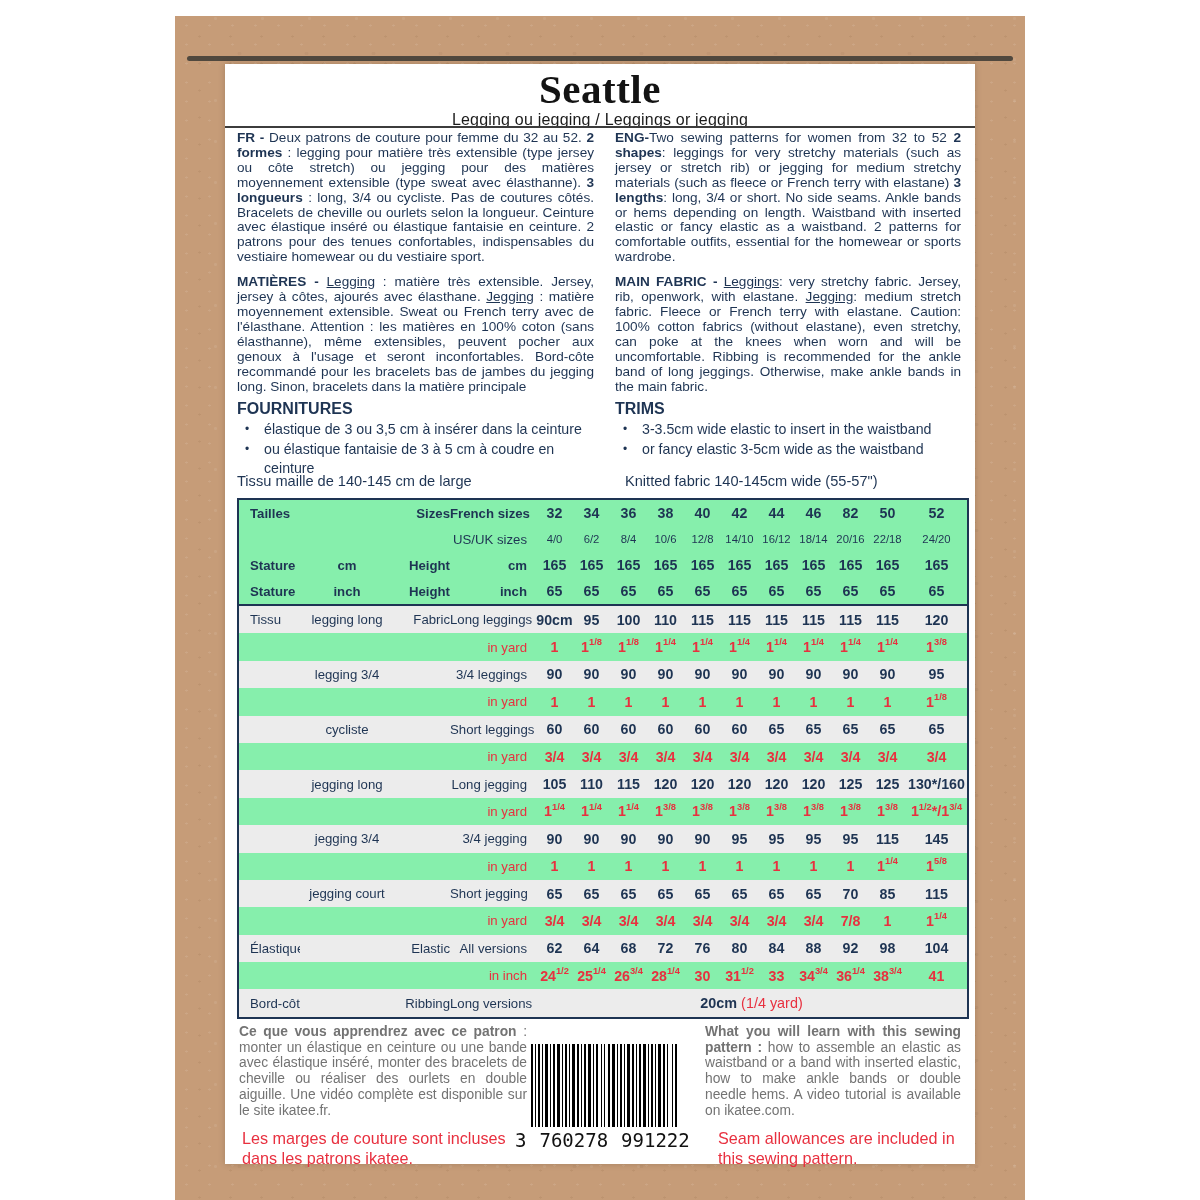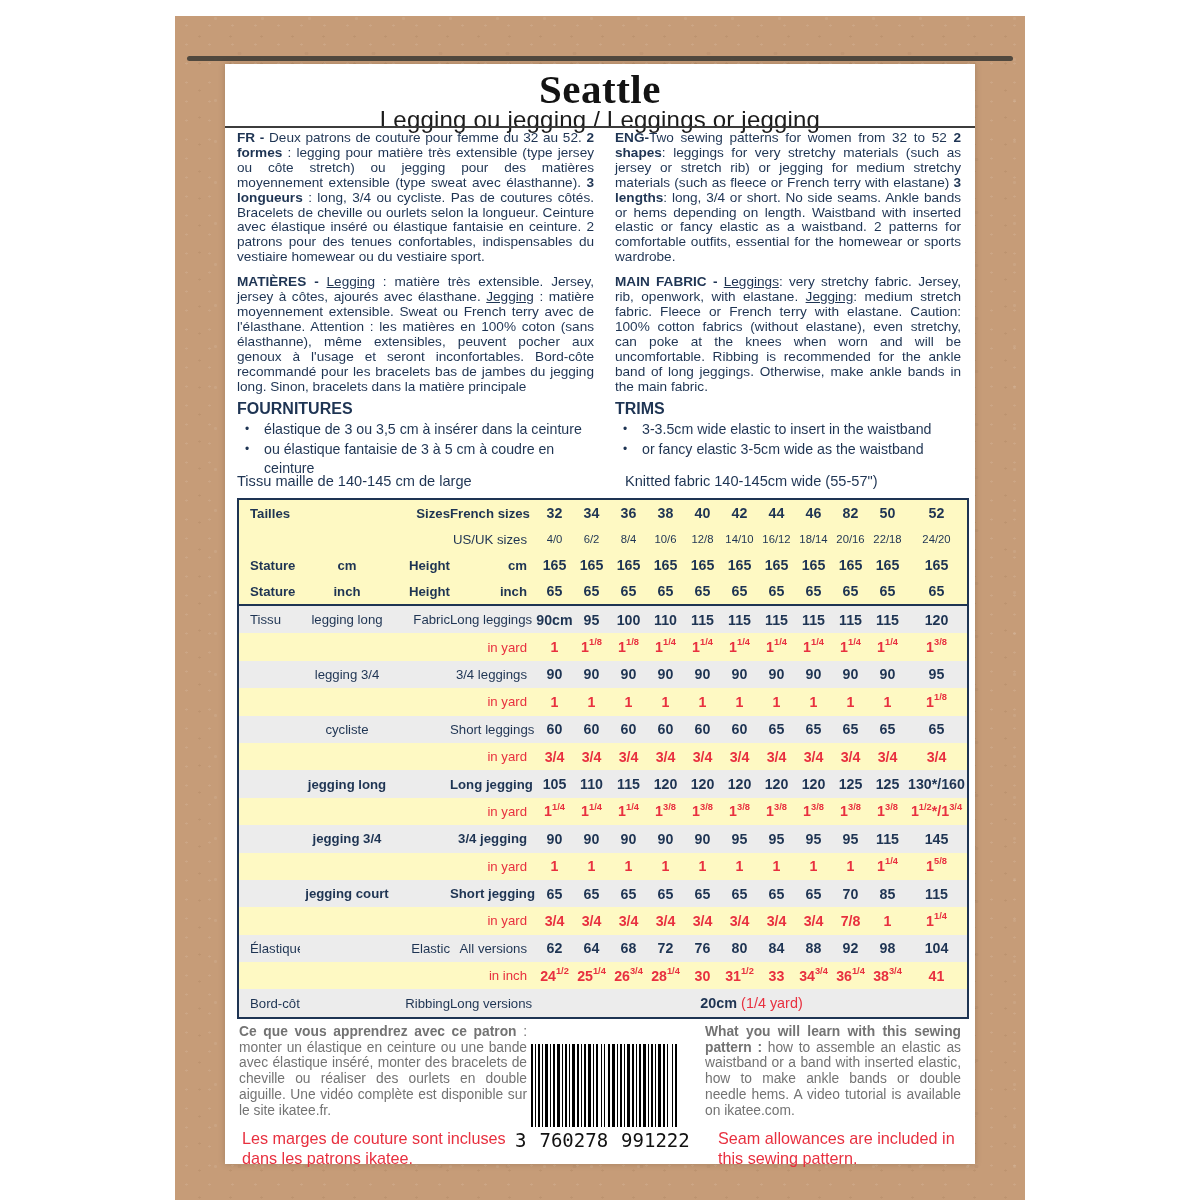--- a/index.html
+++ b/index.html
@@ -12,49 +12,49 @@
       radial-gradient(rgba(255,255,255,.08) 1.3px, transparent 2px),
       radial-gradient(rgba(110,74,42,.07) 1.6px, transparent 2.4px);
     background-size:23px 19px, 31px 27px, 47px 41px, 67px 53px;
     background-position:0 0, 9px 7px, 17px 23px, 31px 11px;}
   .fold{position:absolute;left:12px;right:12px;top:40px;height:5px;background:#45413a;border-radius:3px;opacity:.92}
   .bshade{position:absolute;left:0;right:0;bottom:0;height:9px;background:linear-gradient(rgba(0,0,0,0),rgba(62,50,38,.45))}
   .panel{position:absolute;left:50px;top:48px;width:750px;height:1100px;background:#ffffff;
          box-shadow:0 0 6px rgba(80,60,40,.28);color:#1e3453}
   h1{margin:4px 0 0;font-family:"Liberation Serif",serif;font-weight:700;font-size:41px;line-height:42px;
      text-align:center;color:#131313;letter-spacing:.5px}
-  .subtitle{text-align:center;font-size:24px;line-height:20px;margin-top:0;color:#1b1b1b;letter-spacing:.2px}
+  .subtitle{text-align:center;font-size:16px;line-height:20px;margin-top:0;color:#1b1b1b;letter-spacing:.2px}
   .rule{position:absolute;top:62px;left:0;width:100%;height:1.6px;background:#3c3c3c}
   .cols{position:absolute;top:67px;left:12px;display:flex;gap:21px}
   .col-fr{width:357px}.col-en{width:346px}
   .para{font-size:13.6px;line-height:14.9px;text-align:justify;margin:0 0 10px;color:#1e3453}
   .b{font-weight:700}.u{text-decoration:underline}
   .supplies{position:absolute;top:336px;left:12px;display:flex;gap:21px}
   .sec{margin:0}
   .sec-title{font-size:16px;font-weight:700;margin:0 0 2px}
   .sec ul{list-style:none;margin:0;padding:0}
   .sec li{font-size:14.2px;line-height:19.5px;position:relative;padding-left:27px}
   .sec li::before{content:"\2022";position:absolute;left:8px;top:0;font-size:12px}
   .fabricline{position:absolute;top:409px;left:12px;width:726px;font-size:14.6px}
   .fw-en{position:absolute;left:388px;top:0}
   
   table{position:absolute;top:434px;left:12px;width:730px;border-collapse:collapse;table-layout:fixed;
-        border:2.2px solid #1e3453;background:#fef9c3}
+        border:2.2px solid #1e3453;background:#86efac}
   thead{border-bottom:2.2px solid #1e3453}
   td{padding:0;font-size:13.2px;color:#1e3453;white-space:nowrap;overflow:hidden}
   thead td{height:26px}
   tbody td{height:27.4px}
   tr.shade td{background:#ececec}
   .c-fr{text-align:left;padding-left:11px}
   .c-sub{text-align:center}
   .c-en{text-align:right}
   .c-type{text-align:right;padding-right:9px}
   .c-val{text-align:center;font-weight:700;font-size:14.2px}
   tr.hb .c-fr,tr.hb .c-sub,tr.hb .c-en,tr.hb .c-type{font-weight:700}
-  tr.bold .c-sub,tr.bold .c-type{font-weight:700}
+  tr.bold .c-sub,tr.bold .c-type{font-weight:400}
   tr.red .c-type,tr.red .c-val{color:#e8303f}
   tr.small .c-val{font-size:11.3px;font-weight:400}
   sup.frac{font-size:9.3px;position:relative;top:-1px;vertical-align:super;line-height:0}
   .spanval{text-align:center;font-weight:700;font-size:14.4px}
   .spanval .redpart{color:#e8303f;font-weight:400}
   
   .bottom{position:absolute;top:960px;left:0;width:750px;height:140px}
   .learn{position:absolute;font-size:13.8px;line-height:15.7px;text-align:justify;color:#737373}
   .learn-fr{left:14px;top:0;width:288px}
   .learn-en{left:480px;top:0;width:256px}

